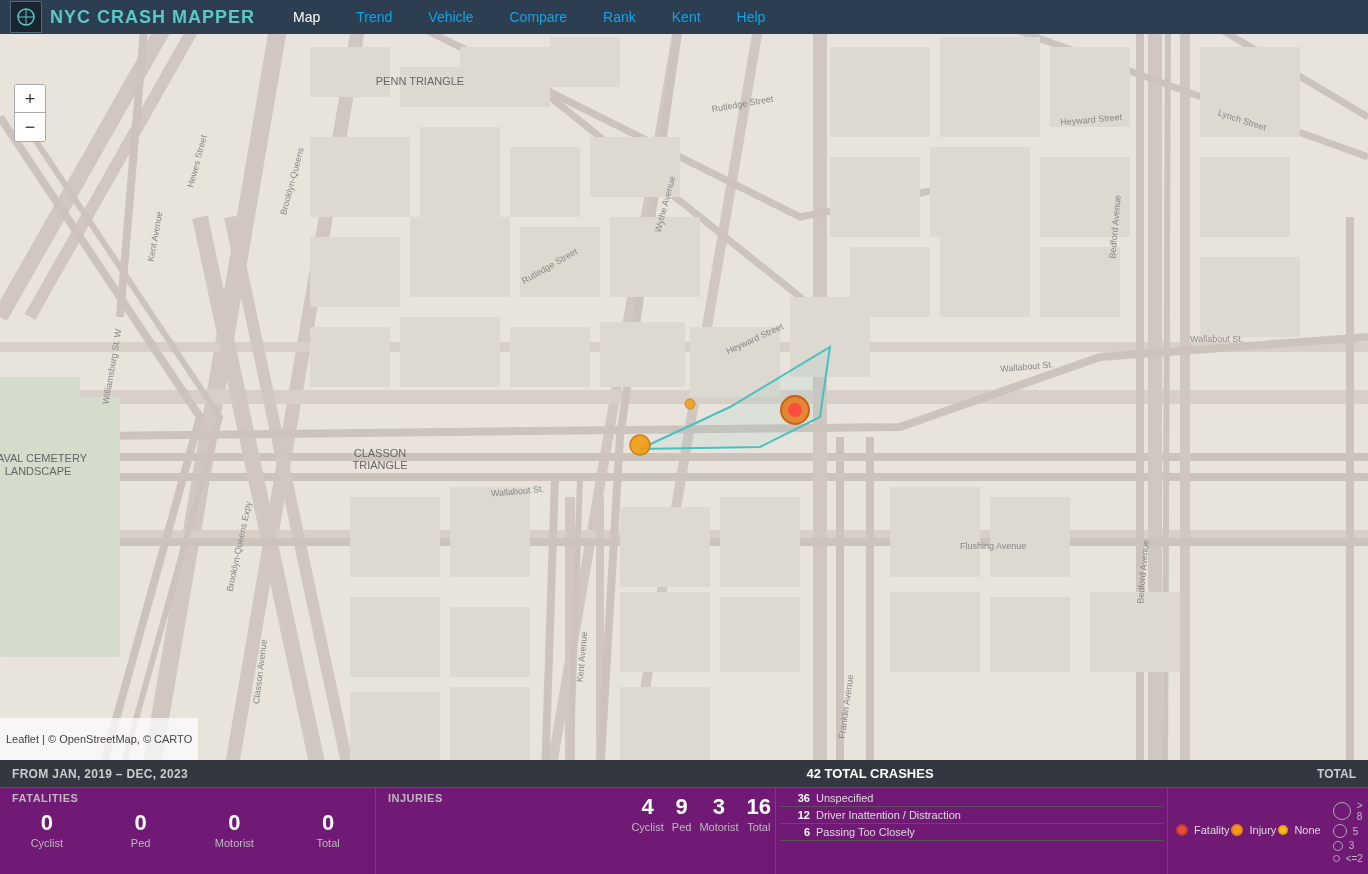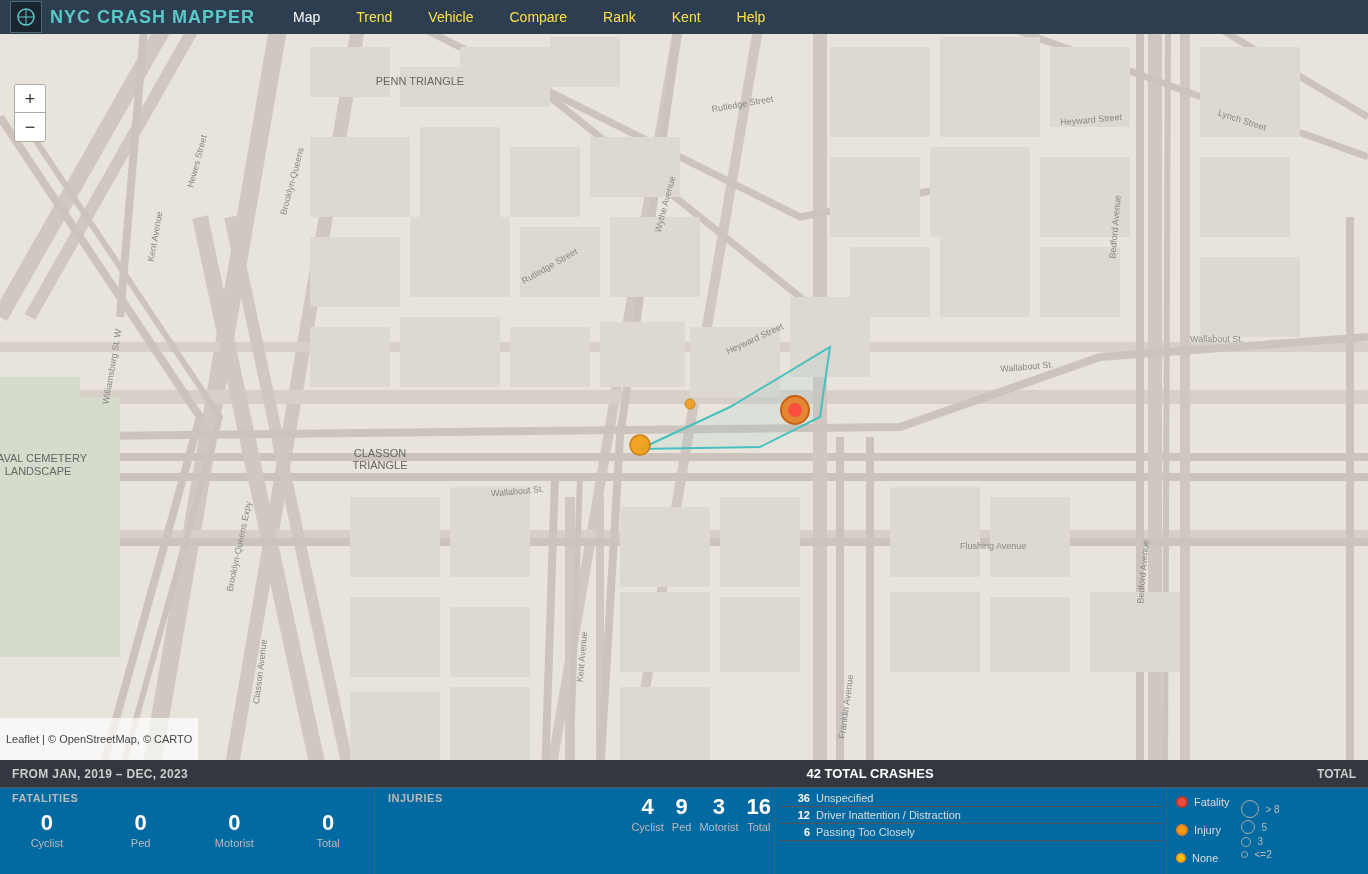--- a/index.html
+++ b/index.html
@@ -35,21 +35,21 @@
       font-size: 18px;
       font-weight: bold;
       letter-spacing: 1px;
     }
     #nav {
       display: flex;
       align-items: center;
       gap: 0;
     }
     .nav-item {
-      color: #fde047;
+      color: #0ea5e9;
       font-size: 14px;
       padding: 0 18px;
       height: 34px;
       display: flex;
       align-items: center;
       cursor: pointer;
       text-decoration: none;
     }
     .nav-item.active { color: #fff; }
 
@@ -106,21 +106,21 @@
       color: #444;
       padding: 15px 6px;
       z-index: 500;
     }
 
     
     #bottom-panel {
       position: absolute;
       bottom: 0; left: 0; right: 0;
       height: 114px;
-      background: #0369a1;
+      background: #701a75;
       color: #fff;
       display: flex;
       flex-direction: column;
       z-index: 1000;
     }
 
     
     #fatalities-section {
       width: 400px;
       border-right: 1px solid #555;
@@ -203,22 +203,22 @@
     .cf-name {
       flex: 1;
       color: #ddd;
       font-size: 11px;
       white-space: nowrap;
       overflow: hidden;
       text-overflow: ellipsis;
     }
     .legend-items {
       display: flex;
-      flex-direction: column;
-      gap: 16px;
+      flex-direction: row;
+      gap: 2px;
     }
     .legend-row {
       display: flex;
       align-items: center;
       gap: 6px;
     }
     .legend-dot {
       border-radius: 50%;
       flex-shrink: 0;
     }

